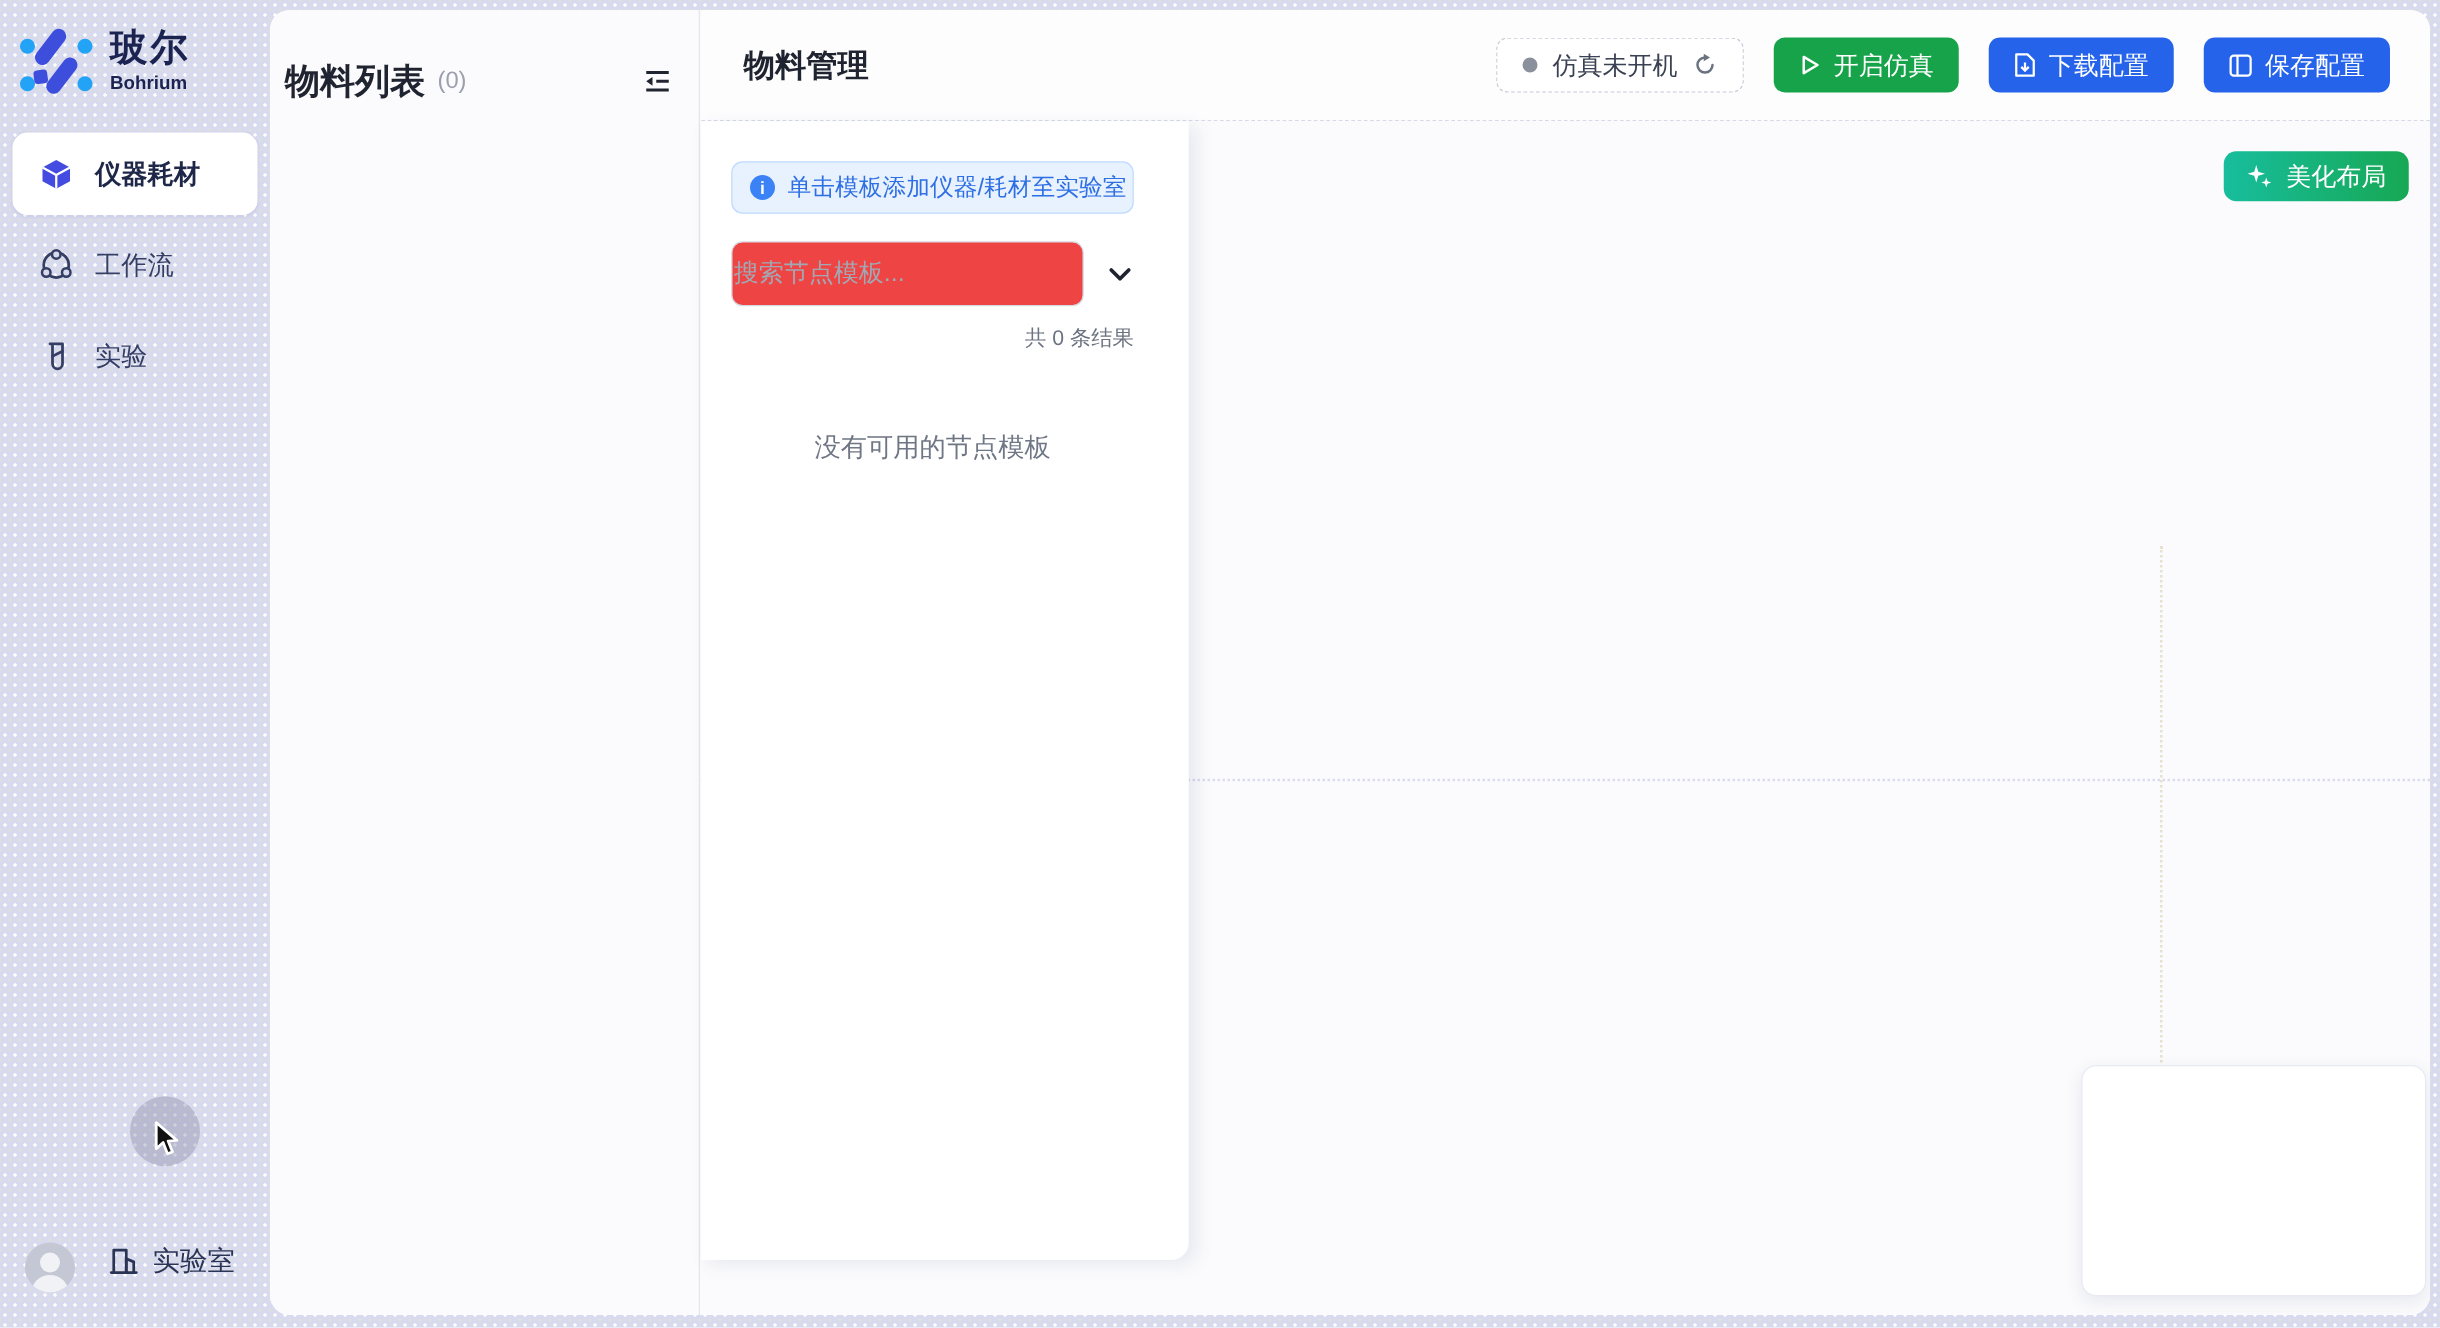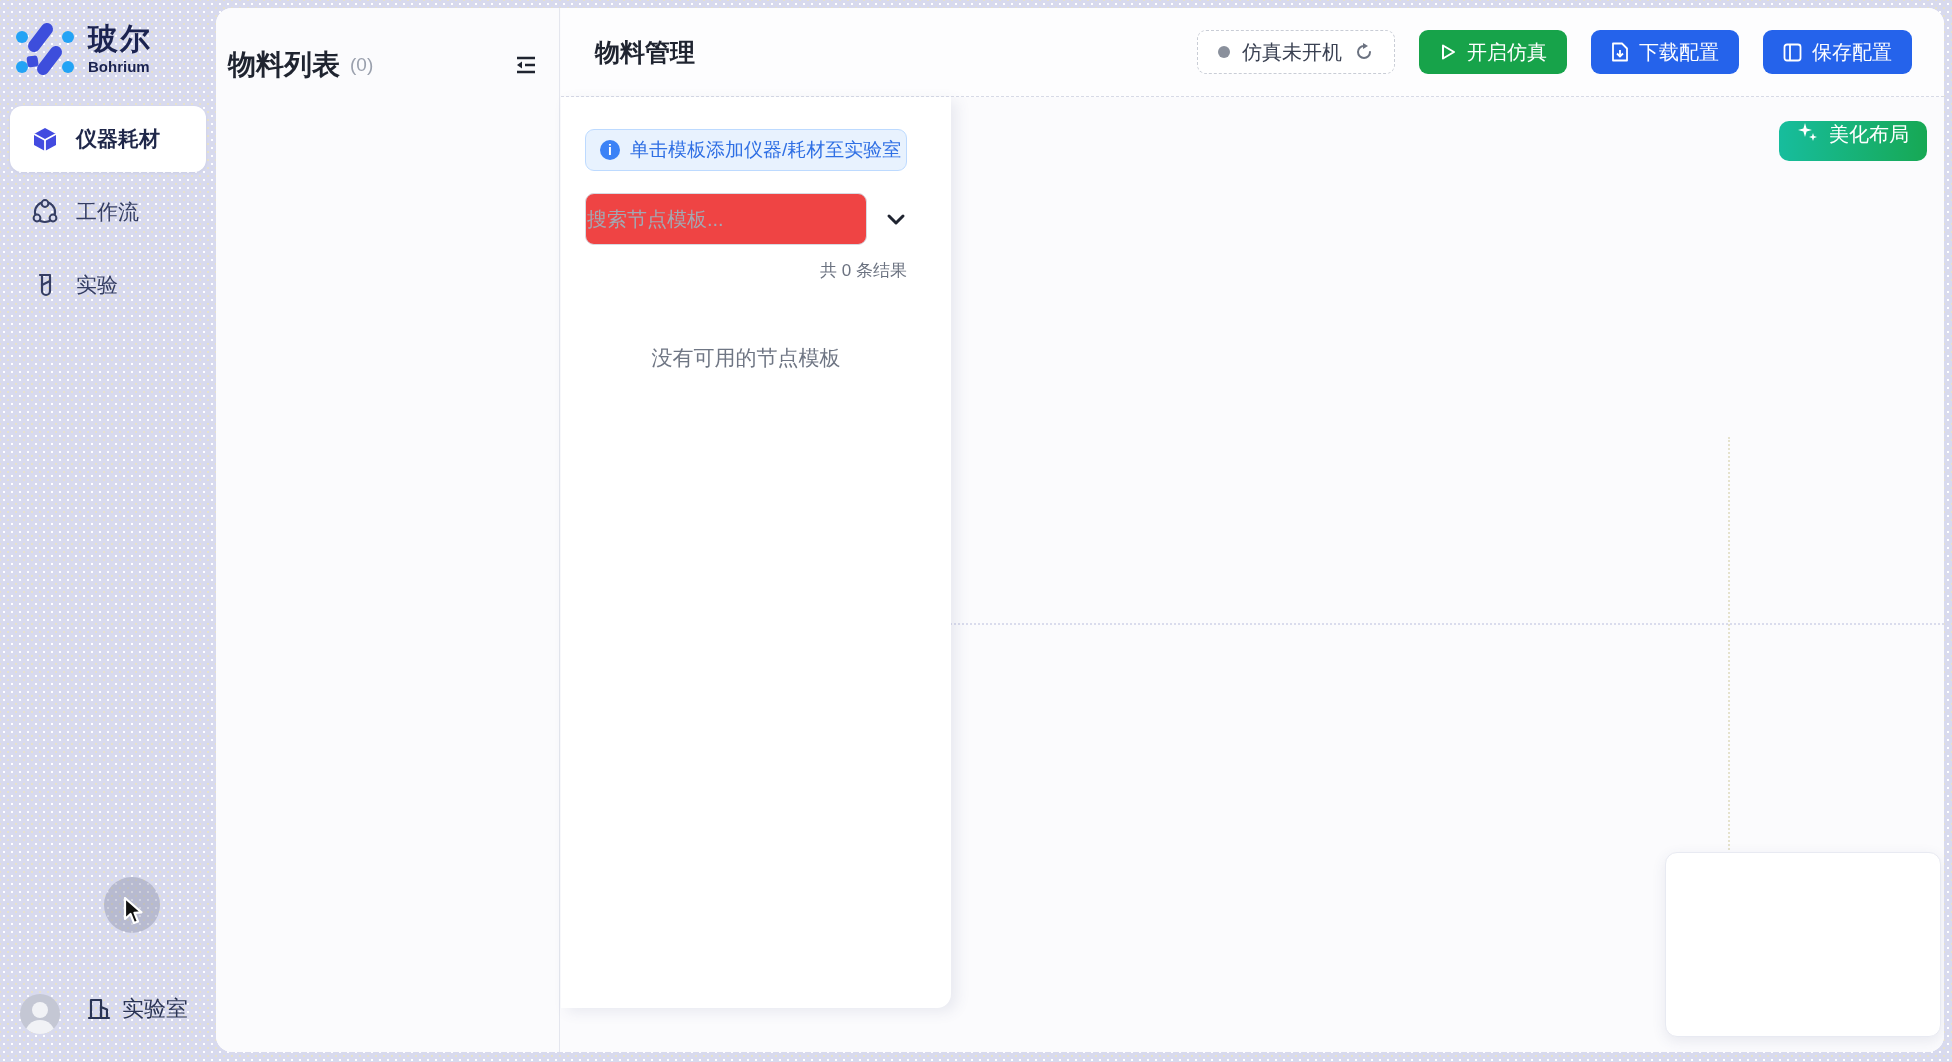--- a/index.html
+++ b/index.html
@@ -57,21 +57,21 @@
   .status-dot { width:12px; height:12px; border-radius:50%; background:#8a909c; }
   .btn-green { background:#17a34a; color:#ffffff; margin-left:24px; }
   .btn-blue { background:#2563eb; color:#ffffff; margin-left:24px; }
 
   
   .canvas { position:absolute; left:345px; top:89px; width:1383px; height:955px; background:#fbfbfd; }
   .guide-h { position:absolute; left:0; top:526px; width:100%; border-top:2px dotted #c9cde6; opacity:.65; }
   .guide-v { position:absolute; left:1167px; top:340px; height:600px; border-left:2px dotted #ddd8ba; opacity:.7; }
 
   .beautify-btn { position:absolute; right:17px; top:24px; height:40px; border-radius:10px; padding:0 18px;
-                  display:inline-flex; align-items:flex-start; gap:10px; color:#fff; font-size:20px; cursor:pointer;
+                  display:inline-flex; align-items:center; gap:10px; color:#fff; font-size:20px; cursor:pointer;
                   background:linear-gradient(90deg,#17bd9d,#17a854); border:none; font-family:inherit; }
 
   .minimap { position:absolute; right:3px; bottom:15px; width:276px; height:185px; background:#ffffff;
              border:1px solid #e8eaf2; border-radius:12px; box-shadow:0 4px 14px rgba(60,70,120,.10); }
 
   
   .tpl-panel { position:absolute; left:345px; top:89px; width:390px; height:911px; background:#ffffff;
                border-radius:0 0 14px 0; box-shadow:6px 4px 14px rgba(70,80,130,.10); padding:32px 44px 0 24px; }
   .banner { background:#e8f2fe; border:1px solid #bddaff; border-radius:9px; height:42px;
             display:flex; align-items:center; gap:10px; padding:0 14px; margin-bottom:22px; }

